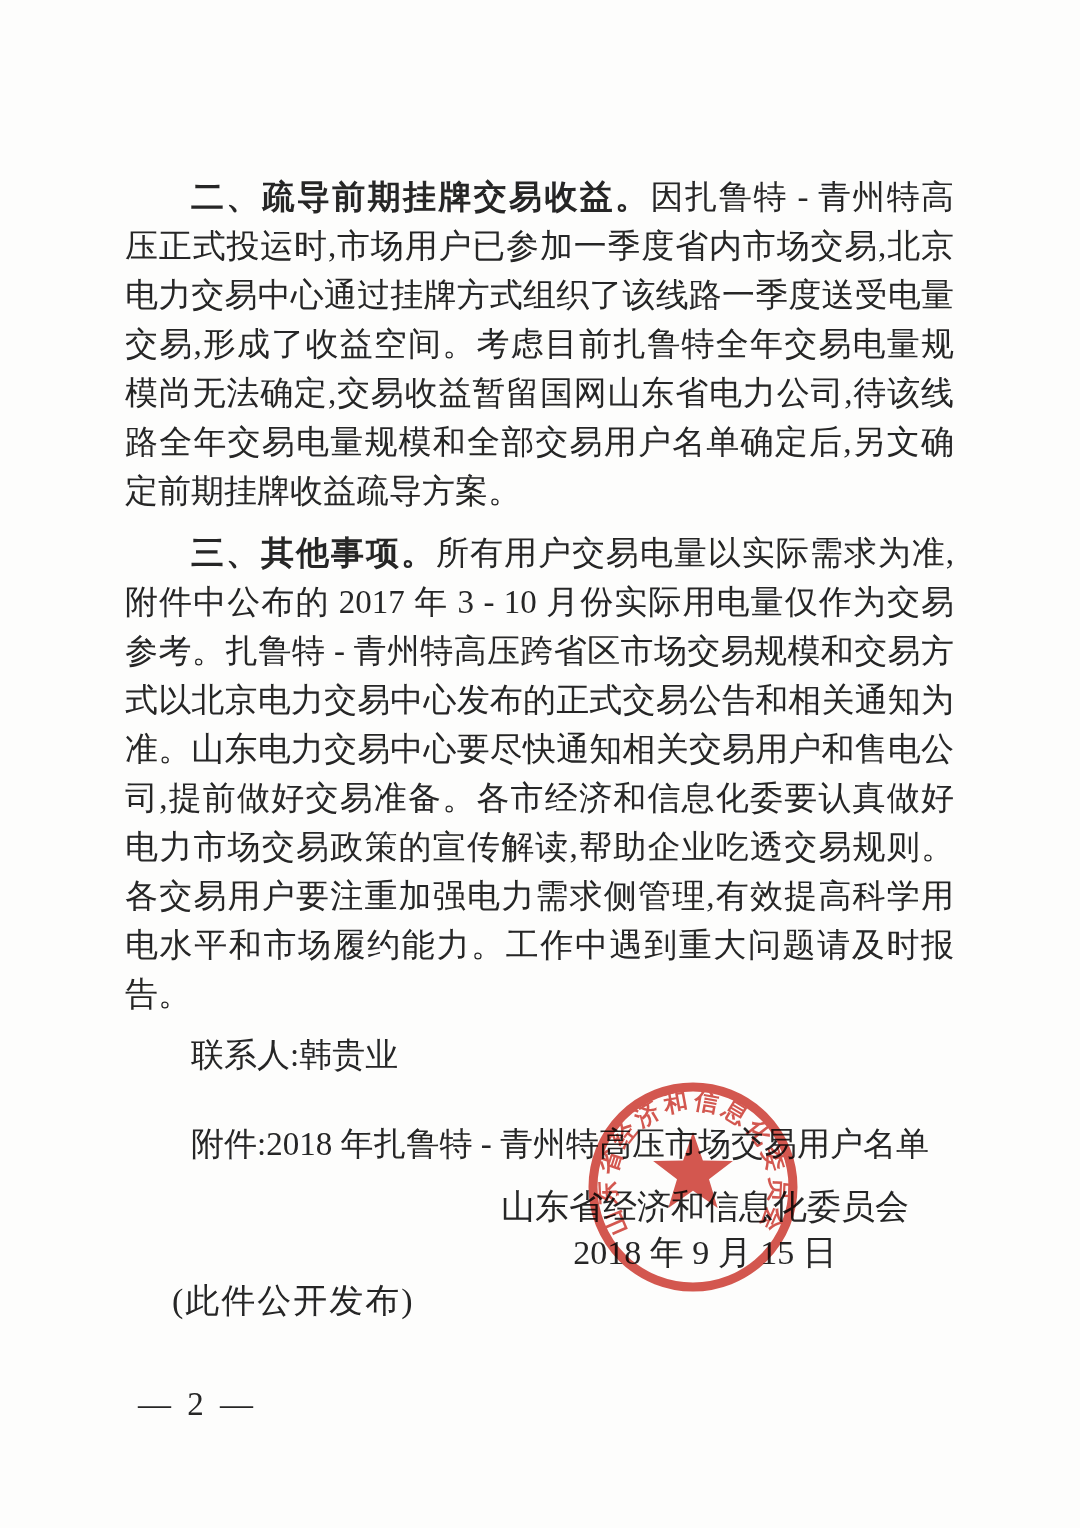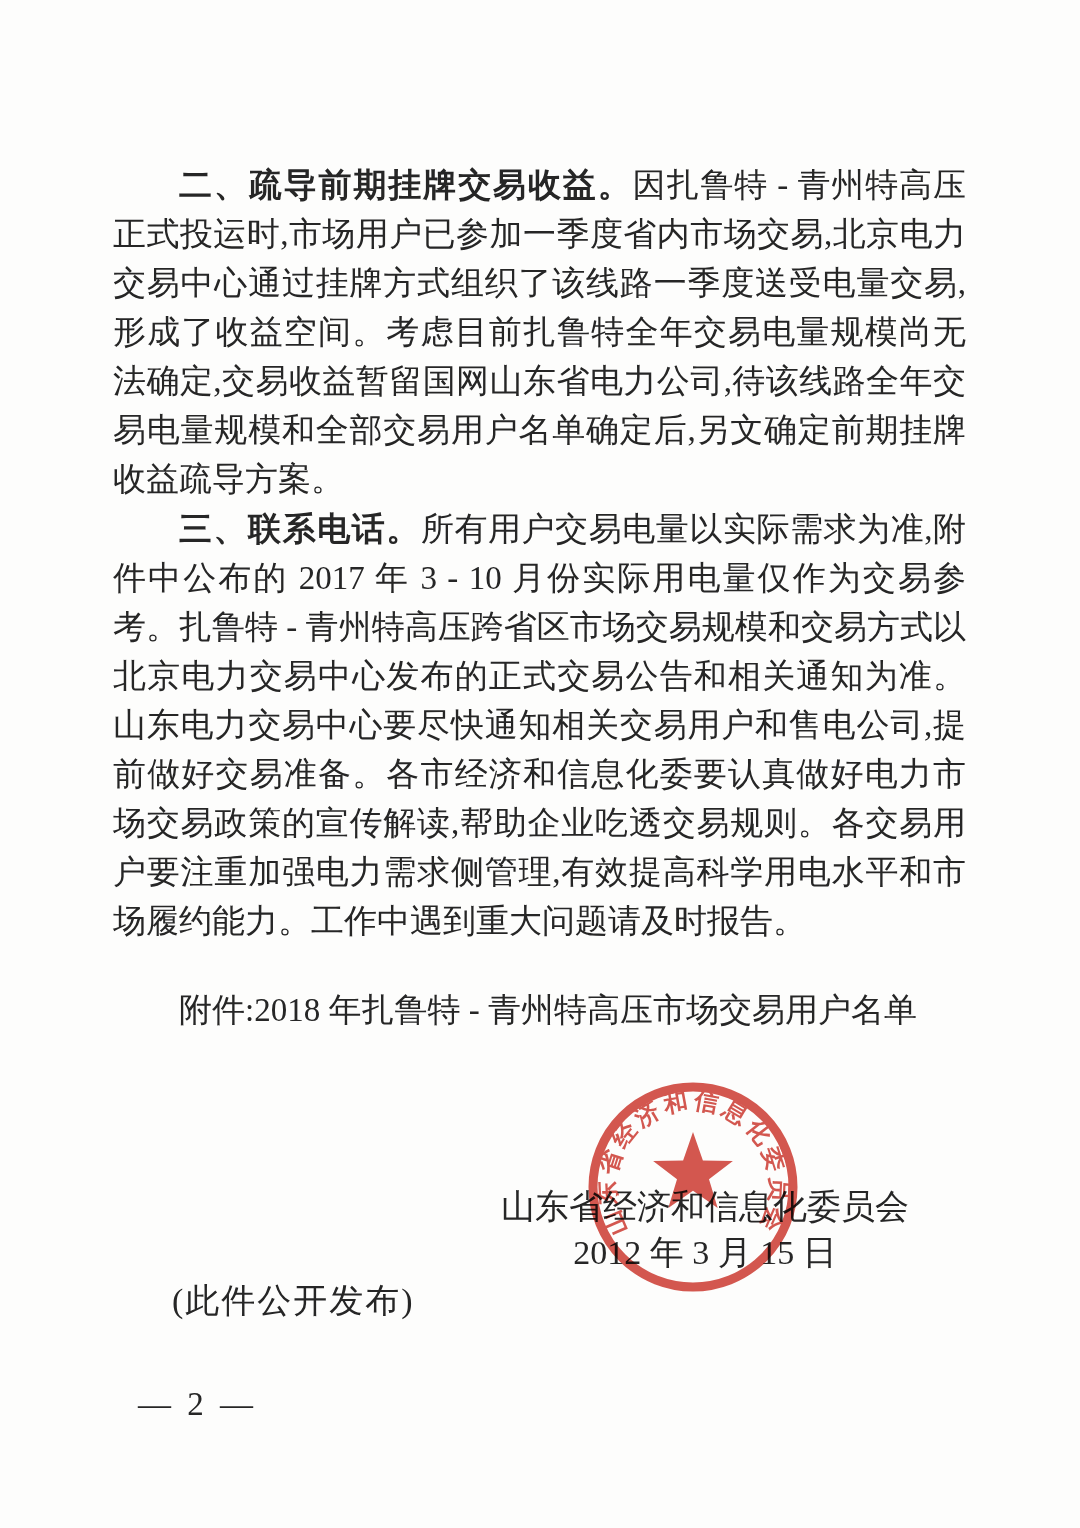--- a/index.html
+++ b/index.html
@@ -21,21 +21,21 @@
     left: 113px;
     top: 160px;
     width: 853px;
     font-size: 33px;
     line-height: 49px;
     text-align: justify;
     text-justify: inter-character;
     word-break: break-all;
   }
   .body-text p {
-    margin: 0;
+    margin: 12px;
     text-indent: 2em;
   }
   .lead {
     font-family: "Liberation Sans", "DejaVu Sans", sans-serif;
     font-weight: 700;
     letter-spacing: 1px;
   }
   p.attachment-line {
     margin-top: 40px;
   }
@@ -75,30 +75,31 @@
   }
 </style>
 </head>
 <body>
 
 <div class="page">
 
   <div class="body-text">
     <p><b class="lead">二、疏导前期挂牌交易收益。</b><span>因扎鲁特 - 青州特高压正式投运时,市场用户已参加一季度省内市场交易,北京电力交易中心通过挂牌方式组织了该线路一季度送受电量交易,形成了收益空间。考虑目前扎鲁特全年交易电量规模尚无法确定,交易收益暂留国网山东省电力公司,待该线路全年交易电量规模和全部交易用户名单确定后,另文确定前期挂牌收益疏导方案。</span></p>
 
-    <p><b class="lead">三、联系电话。</b><span>所有用户交易电量以实际需求为准,附件中公布的 2017 年 3 - 10 月份实际用电量仅作为交易参考。扎鲁特 - 青州特高压跨省区市场交易规模和交易方式以北京电力交易中心发布的正式交易公告和相关通知为准。山东电力交易中心要尽快通知相关交易用户和售电公司,提前做好交易准备。各市经济和信息化委要认真做好电力市场交易政策的宣传解读,帮助企业吃透交易规则。各交易用户要注重加强电力需求侧管理,有效提高科学用电水平和市场履约能力。工作中遇到重大问题请及时报告。</span></p>
+    <p><b class="lead">三、其他事项。</b><span>所有用户交易电量以实际需求为准,附件中公布的 2017 年 3 - 10 月份实际用电量仅作为交易参考。扎鲁特 - 青州特高压跨省区市场交易规模和交易方式以北京电力交易中心发布的正式交易公告和相关通知为准。山东电力交易中心要尽快通知相关交易用户和售电公司,提前做好交易准备。各市经济和信息化委要认真做好电力市场交易政策的宣传解读,帮助企业吃透交易规则。各交易用户要注重加强电力需求侧管理,有效提高科学用电水平和市场履约能力。工作中遇到重大问题请及时报告。</span></p>
 
+    <p>联系人:韩贵业</p>
 
 
     <p class="attachment-line">附件:2018 年扎鲁特 - 青州特高压市场交易用户名单</p>
   </div>
 
   <div class="signature-block">
     <div>山东省经济和信息化委员会</div>
-    <div>2012 年 3 月 15 日</div>
+    <div>2018 年 9 月 15 日</div>
   </div>
 
   <div class="public-note">(此件公开发布)</div>
 
   <div class="page-number">— 2 —</div>
 
   <svg class="seal" viewBox="0 0 260 260">
     <circle cx="130" cy="130" r="100" fill="none" stroke="#cf4138" stroke-width="9"></circle>
     <path id="seal-arc" d="M 70.2,180.1 A 78,78 0 1 1 189.8,180.1" fill="none"></path>
     <text font-size="24" font-weight="bold" fill="#cf4138" letter-spacing="4" font-family="Liberation Serif, DejaVu Serif, serif">

